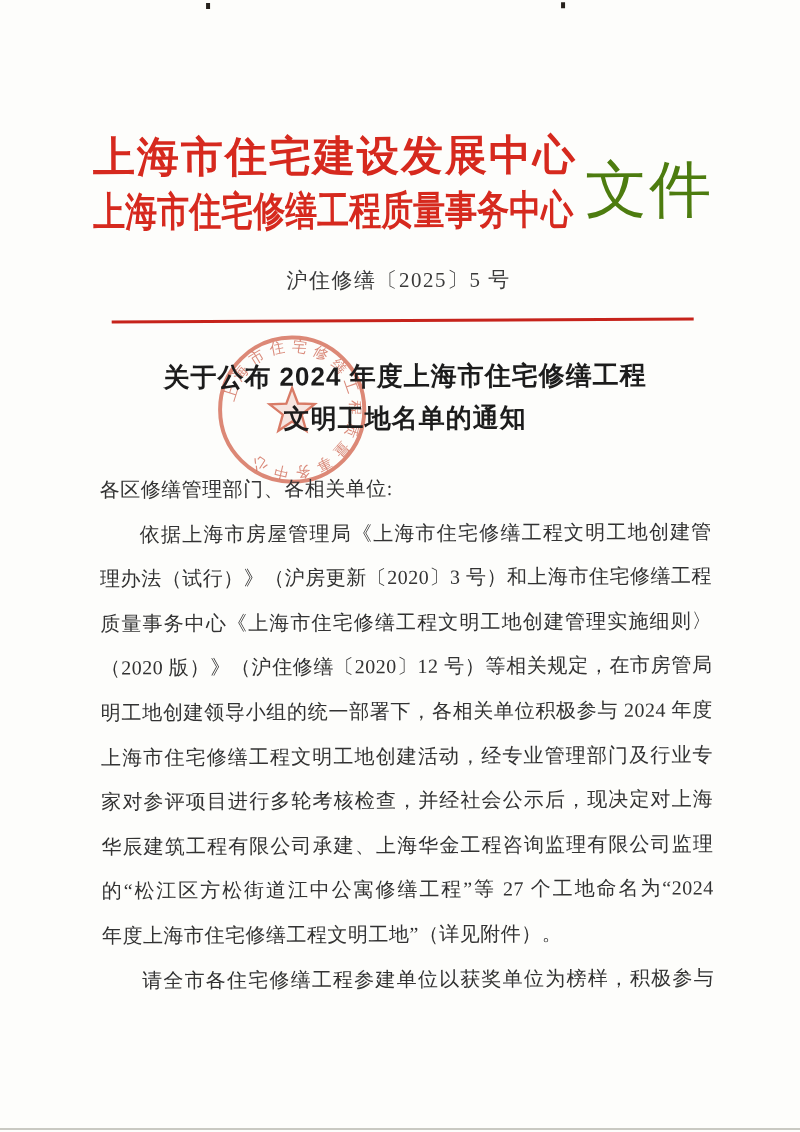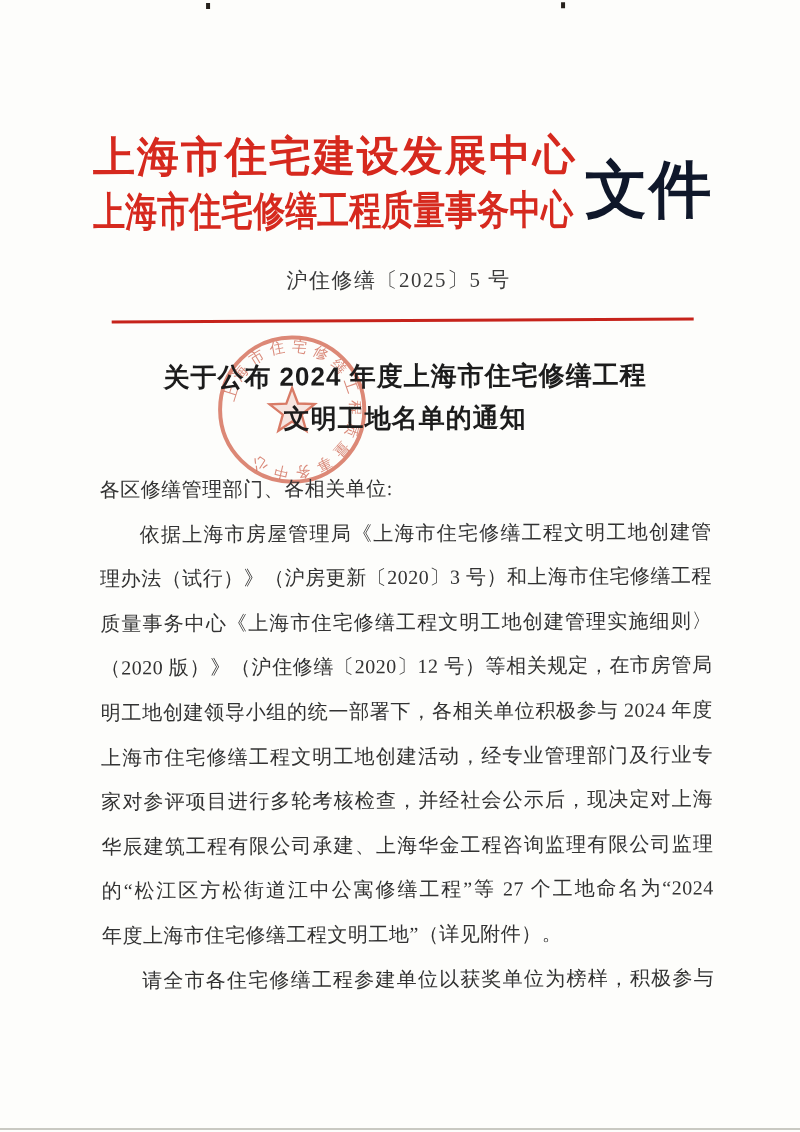--- a/index.html
+++ b/index.html
@@ -28,21 +28,21 @@
   .org-line1{
     color:#d6291e;font-weight:bold;font-size:42px;line-height:60px;
     letter-spacing:2px;white-space:nowrap;
   }
   .org-line2{
     color:#d6291e;font-weight:bold;font-size:40px;line-height:50px;
     white-space:nowrap;width:602px;
     transform:scaleX(0.8);transform-origin:left center;
   }
   .doc-type{
-    color:#0f172a;font-weight:bold;font-size:62px;line-height:62px;
+    color:#4d7c0f;font-weight:normal;font-size:62px;line-height:62px;
     margin-left:10px;letter-spacing:2px;white-space:nowrap;margin-top:20px;
   }
 
   .doc-number{
     position:absolute;left:0;right:0;top:266px;
     text-align:center;
     font-size:21px;color:#3a3a3a;letter-spacing:1.5px;
   }
 
   .red-rule{

